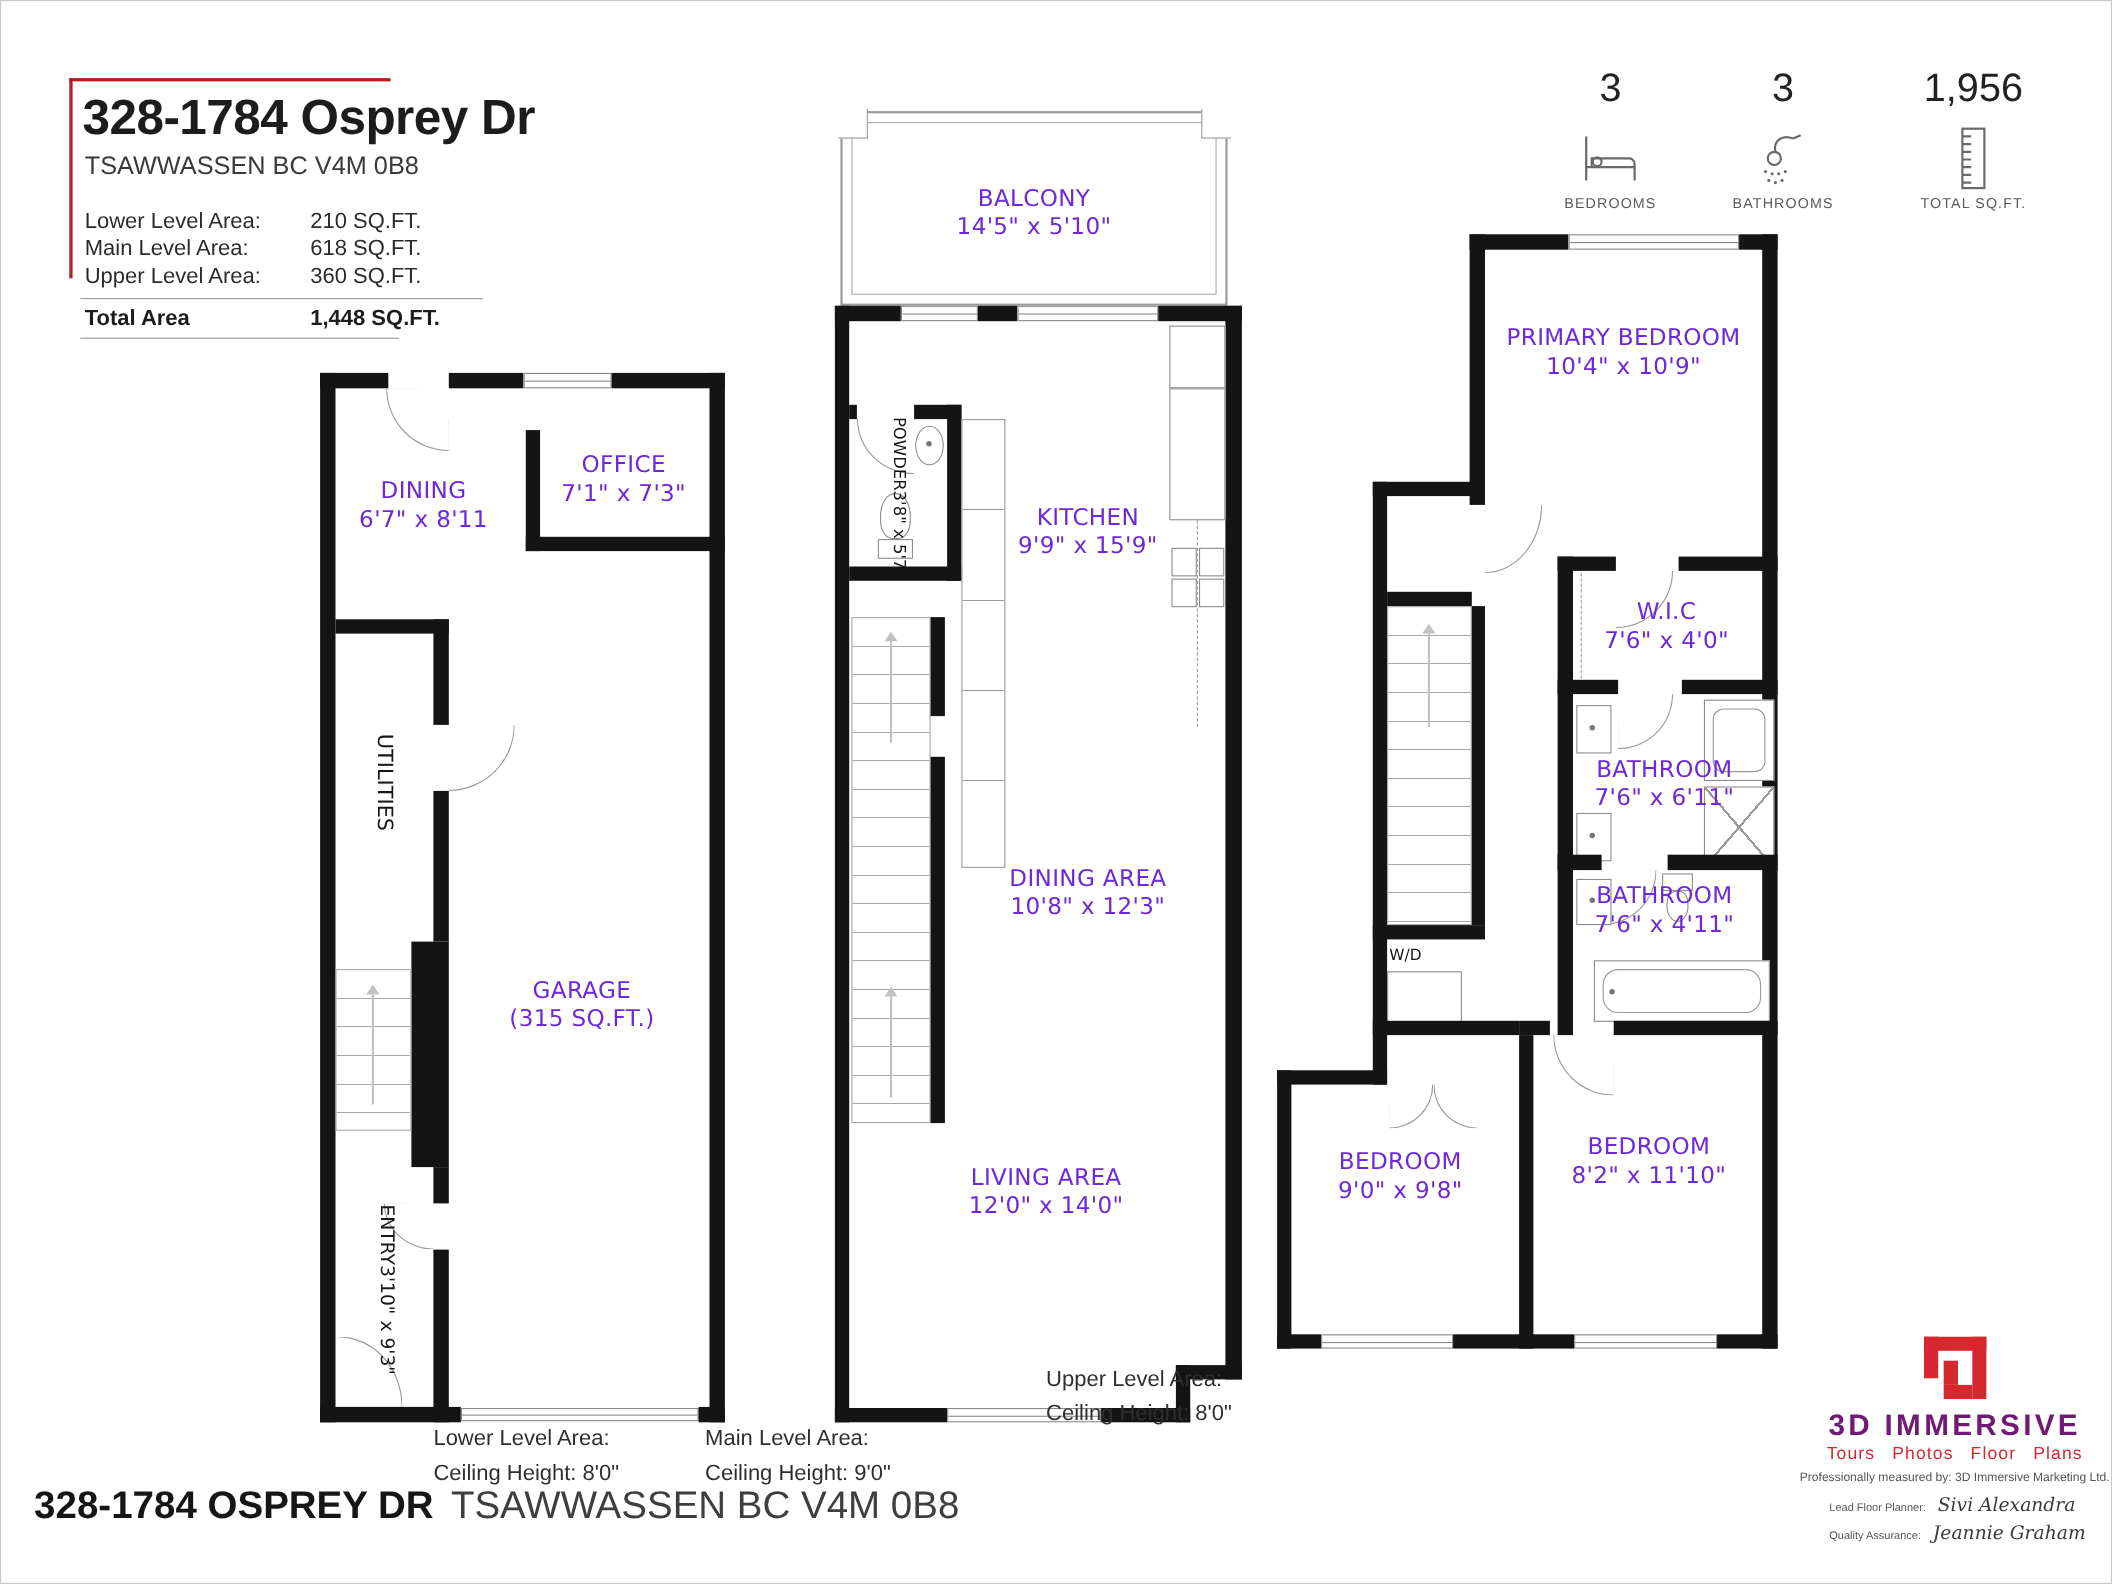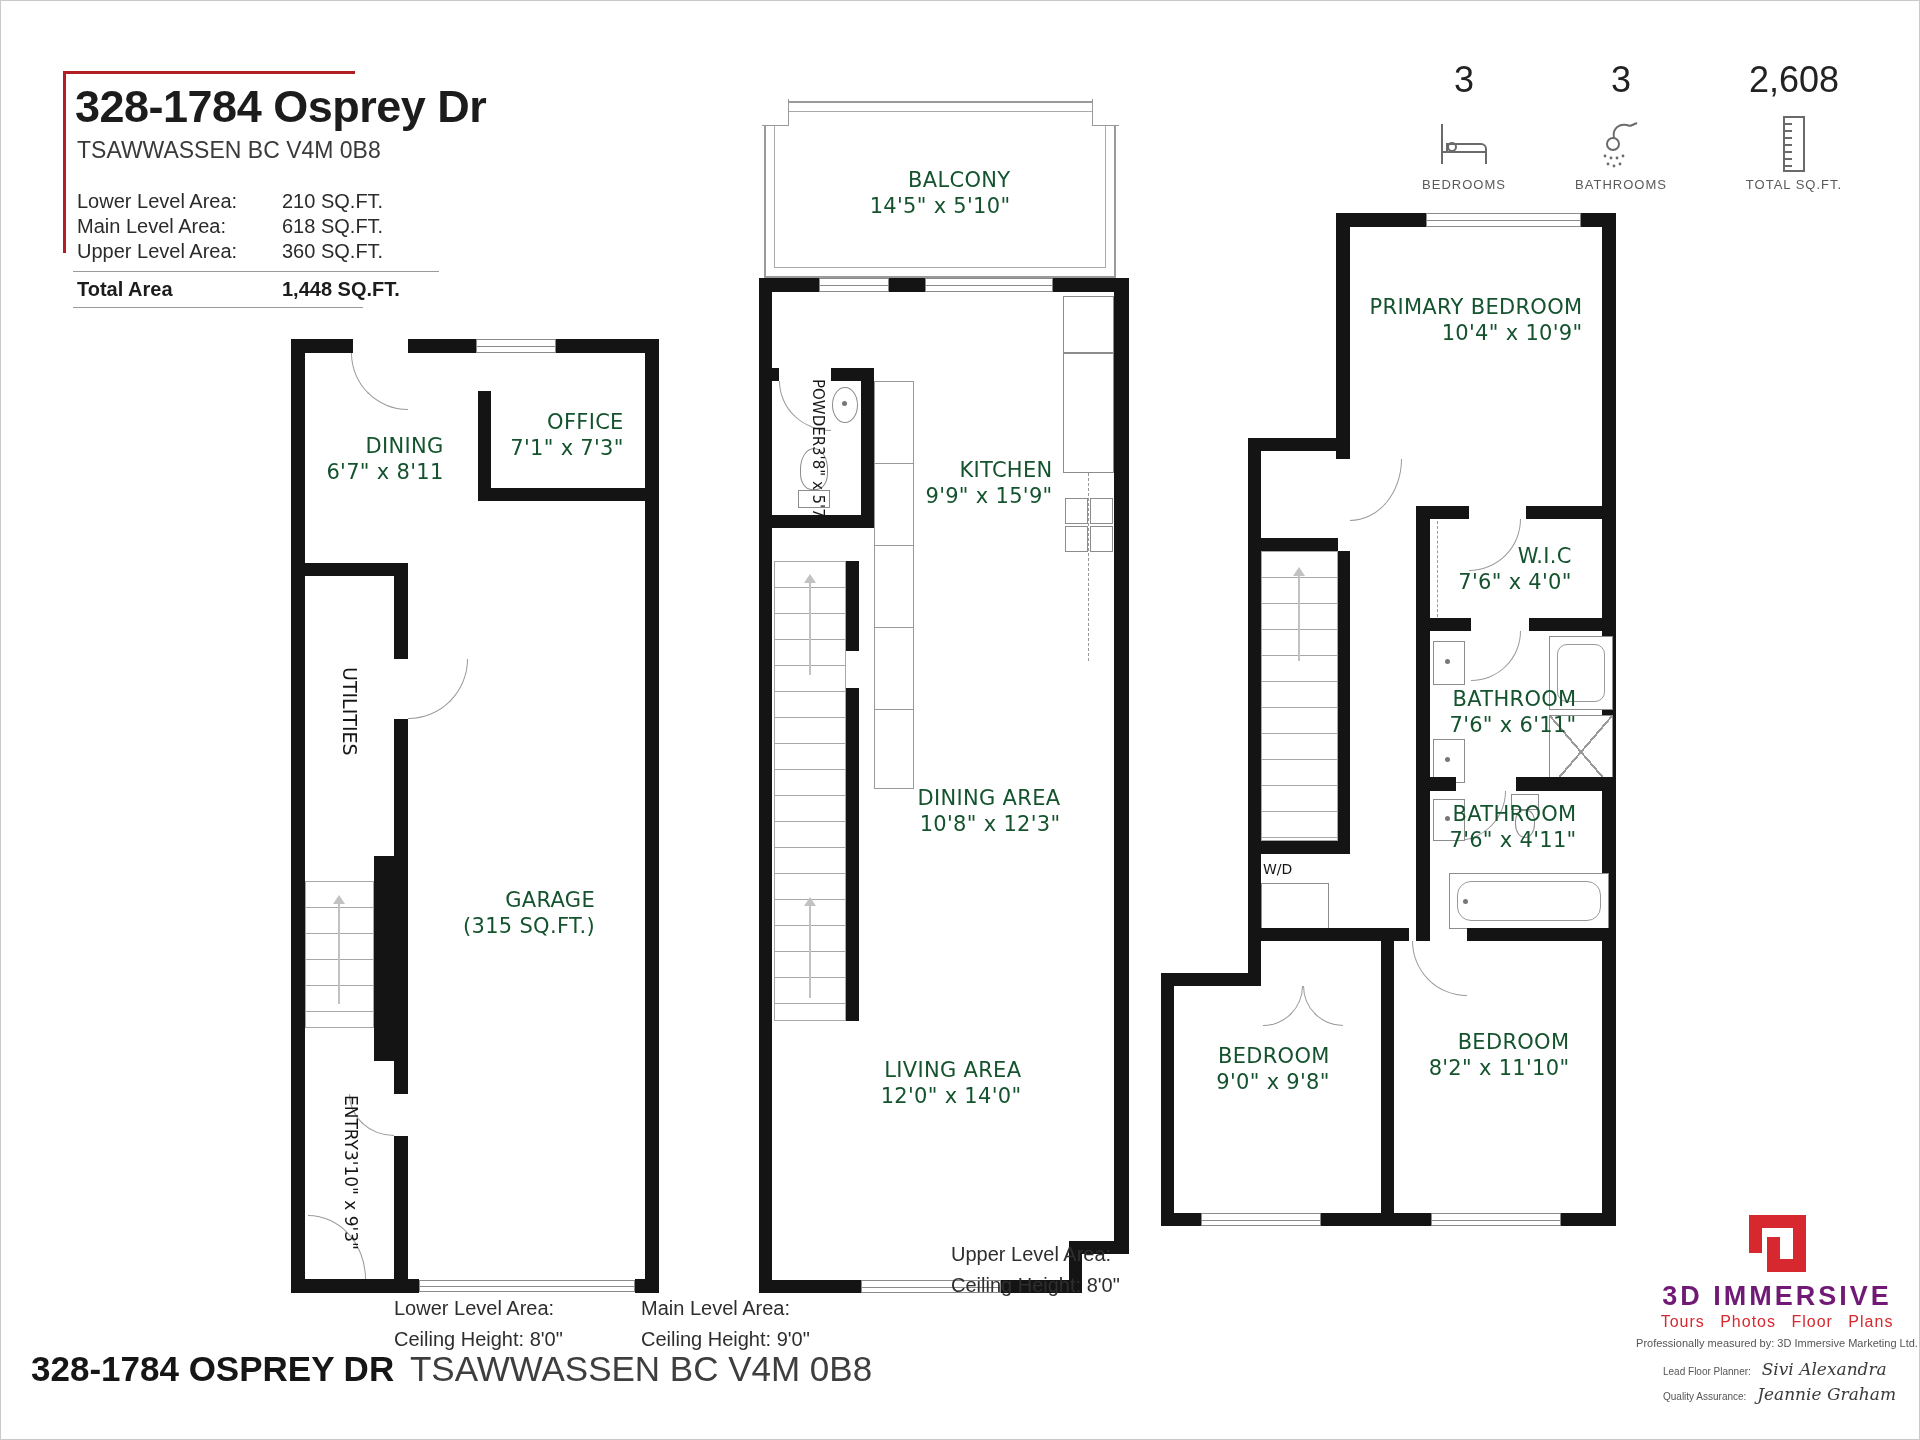--- a/index.html
+++ b/index.html
@@ -23,22 +23,22 @@
   .aline{position:absolute;background:#c2c2c2;}
   .ah-up{position:absolute;width:0;height:0;border-left:6px solid transparent;border-right:6px solid transparent;border-bottom:9px solid #c2c2c2;}
   
   .fix{position:absolute;border:1.4px solid #8c8c8c;background:#fff;box-sizing:border-box;}
   .dot{position:absolute;width:5px;height:5px;border-radius:50%;background:#777;}
   .dashv{position:absolute;width:0;border-left:1.5px dashed #9a9a9a;}
   .xpat{background-image:
      linear-gradient(to top right,transparent calc(50% - 1px),#9a9a9a calc(50% - 1px),#9a9a9a calc(50% + 1px),transparent calc(50% + 1px)),
      linear-gradient(to bottom right,transparent calc(50% - 1px),#9a9a9a calc(50% - 1px),#9a9a9a calc(50% + 1px),transparent calc(50% + 1px));}
   
-  .lbl{position:absolute;transform:translateX(-50%);text-align:right;white-space:nowrap;
-       font-family:"DejaVu Sans",sans-serif;font-size:21px;line-height:26px;color:#14532d;letter-spacing:.3px;}
+  .lbl{position:absolute;transform:translateX(-50%);text-align:center;white-space:nowrap;
+       font-family:"DejaVu Sans",sans-serif;font-size:21px;line-height:26px;color:#6d28d9;letter-spacing:.3px;}
   .lbl .dims{display:block;}
   .vlbl{position:absolute;writing-mode:vertical-rl;text-align:center;
         font-family:"DejaVu Sans",sans-serif;color:#161616;display:flex;align-items:center;justify-content:center;}
   .vlbl span{display:block;white-space:nowrap;}
   .cap{position:absolute;font-size:20px;line-height:31px;color:#2e2e2e;}
   
   .hline{position:absolute;background:#b11f24;}
   .rule{position:absolute;background:#9a9a9a;height:1px;}
   .arearow{display:grid;grid-template-columns:205px auto;font-size:20px;line-height:25px;color:#2b2b2b;}
   
@@ -104,21 +104,21 @@
           <circle cx="10" cy="46" r="1.4"></circle>
             <circle cx="16" cy="48" r="1.4"></circle>
             <circle cx="22" cy="46" r="1.4"></circle>
         </g>
       </svg>
     </div>
     <div class="val">3</div>
     <div class="cap2" style="margin-top:76px;">BATHROOMS</div>
   </div>
   <div class="stat" style="left:1713px;top:58px;">
-    <div class="val">2,608</div>
+    <div class="val">1,956</div>
     <div class="ic">
       <svg width="26" height="58" viewBox="0 0 26 58" fill="none" stroke="#6a6a6a" stroke-width="2">
         <rect x="3" y="2" width="20" height="54"></rect>
         <path d="M3 9h8M3 16h8M3 23h8M3 30h8M3 37h8M3 44h8M3 51h8"></path>
       </svg>
     </div>
     <div class="cap2">TOTAL SQ.FT.</div>
   </div>
 
   <div>

